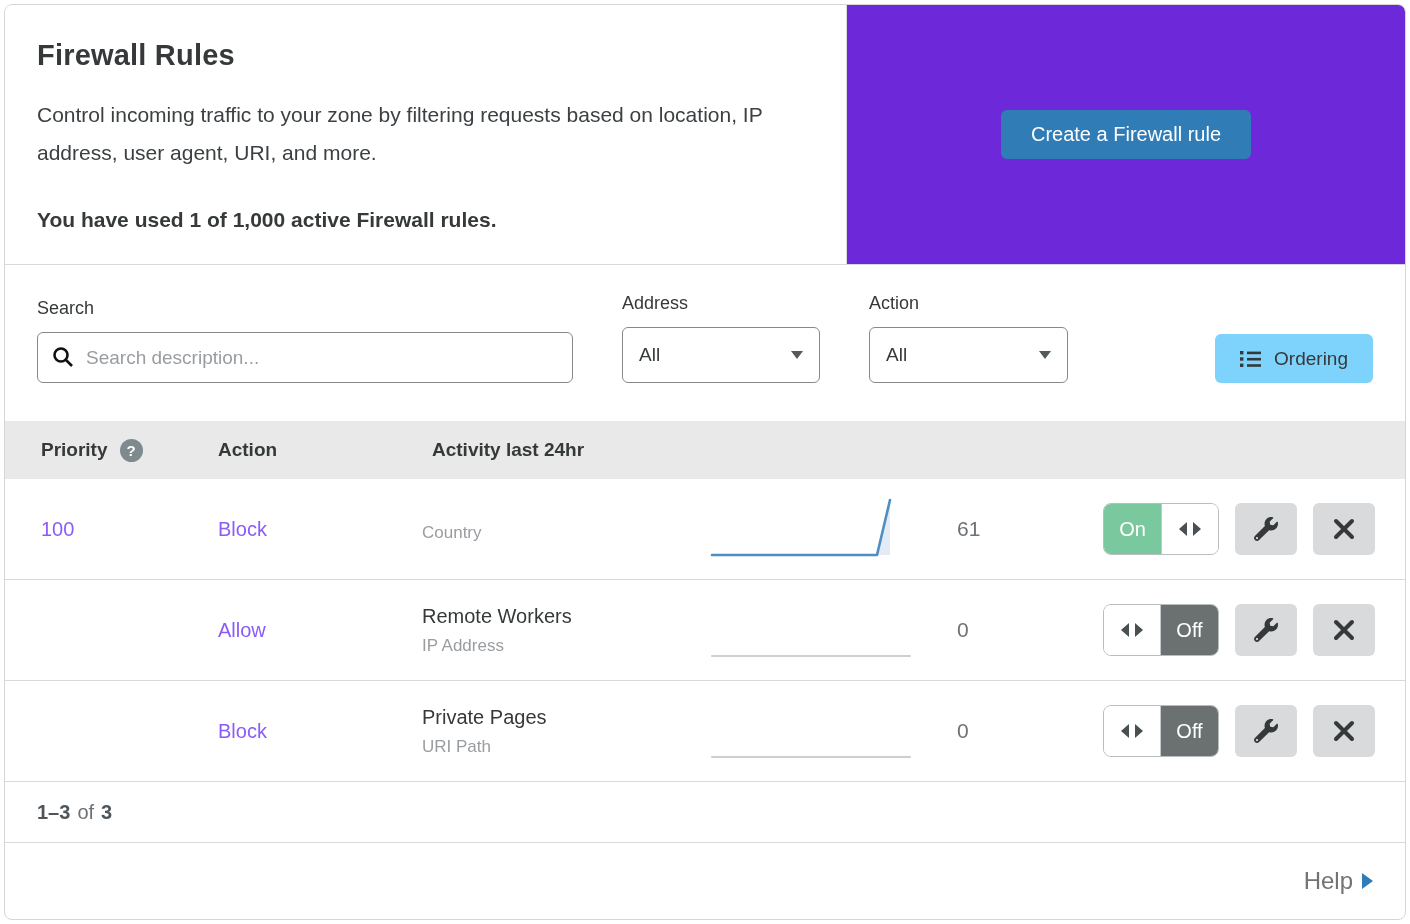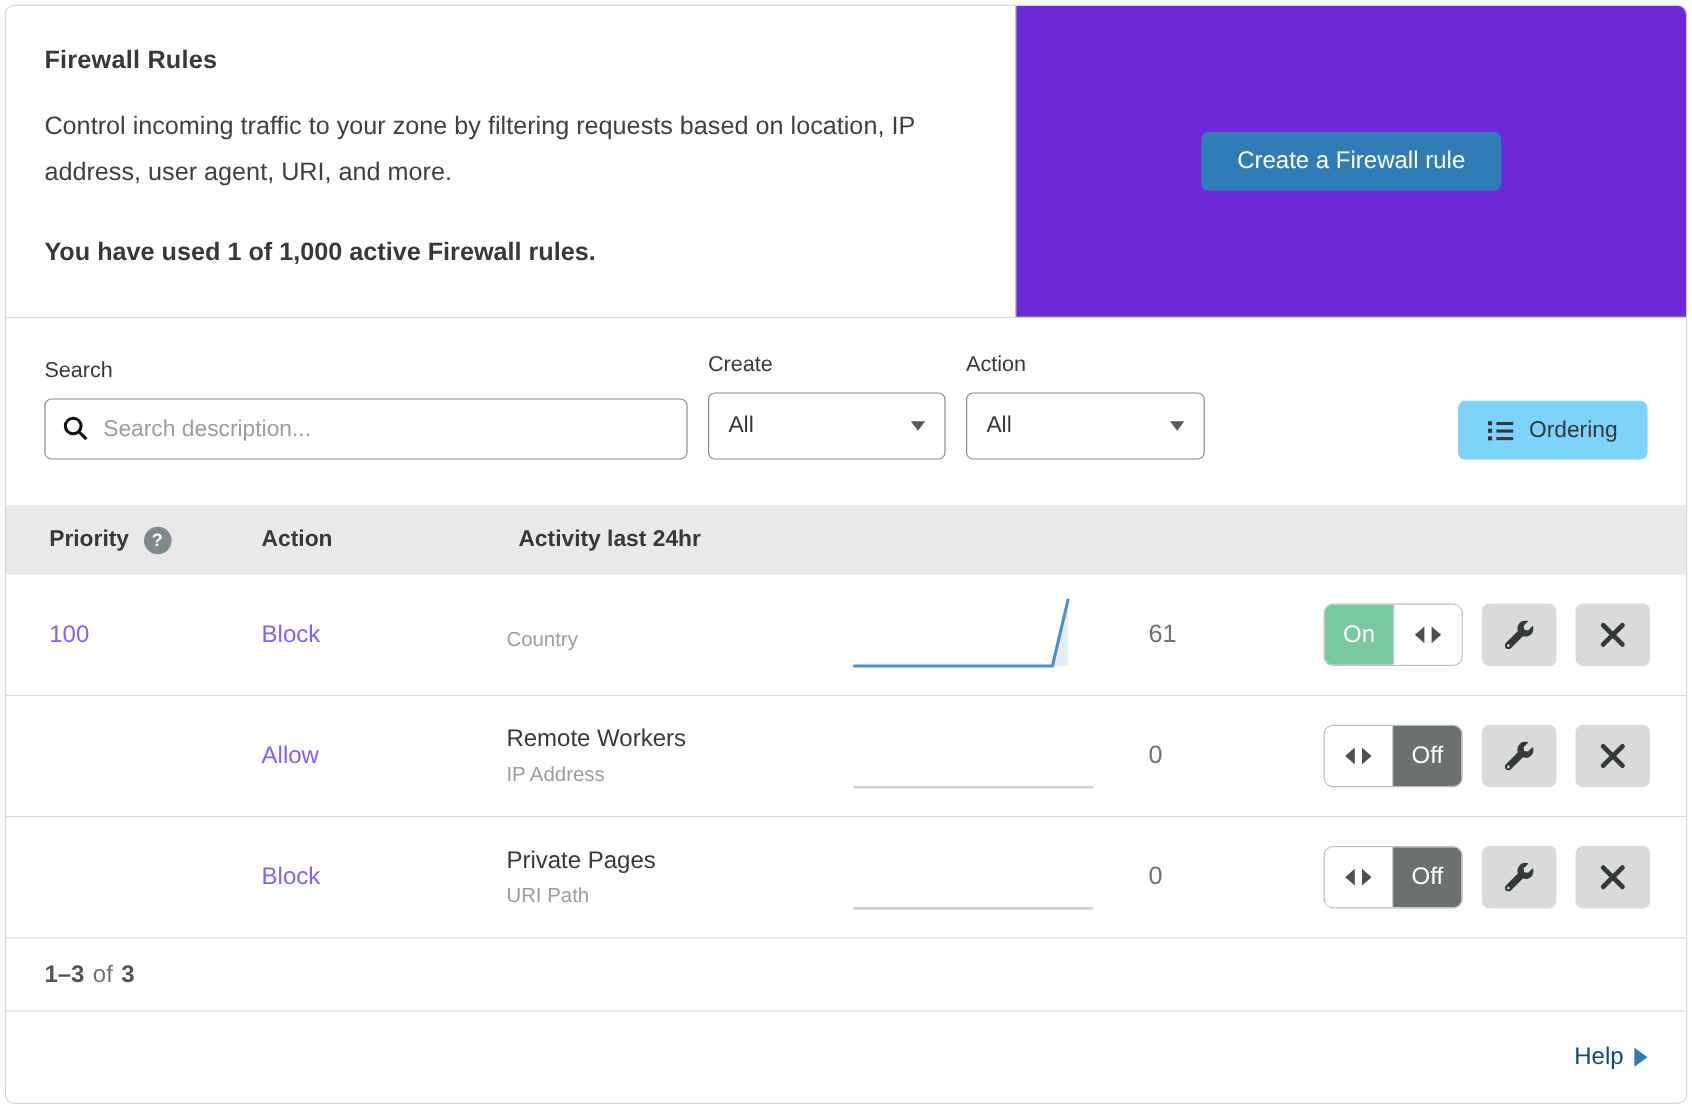--- a/index.html
+++ b/index.html
@@ -3,27 +3,27 @@
 <meta charset="utf-8">
 <style>
   * { margin:0; padding:0; box-sizing:border-box; }
   html,body { width:1410px; height:924px; background:#fff; font-family:"Liberation Sans", sans-serif; color:#36393a; }
   .card { position:absolute; left:4px; top:4px; width:1402px; height:916px; border:1px solid #d6d6d6; border-radius:8px; overflow:hidden; background:#fff; display:flex; flex-direction:column; }
 
   
   .hero { display:flex; height:260px; border-bottom:1px solid #d9d9d9; flex:0 0 auto; }
   .hero-left { width:841px; padding:34px 40px 0 32px; background:#fff; }
   .hero-right { flex:1; background:#6d28d9; border-left:1px solid #d9d9d9; display:flex; align-items:center; justify-content:center; }
-  .page-title { font-size:21px; font-weight:700; letter-spacing:0.2px; }
+  .page-title { font-size:29px; font-weight:700; letter-spacing:0.2px; }
   .page-desc { margin-top:24px; font-size:21px; line-height:38px; color:#3d4042; max-width:770px; }
   .usage-note { margin-top:36px; font-size:21px; font-weight:700; color:#36393a; }
   .btn-primary { background:#2f7cb7; color:#fff; font-size:20px; font-family:inherit; border:none; border-radius:6px; padding:0 30px; height:49px; cursor:pointer; }
 
   
-  .filters { display:flex; align-items:flex-end; padding:28px 32px 38px 32px; flex:0 0 auto; }
+  .filters { display:flex; align-items:flex-end; padding:28px 32px 38px 32px; flex:0 0 auto;gap:32px; }
   .fgroup { display:flex; flex-direction:column; }
   .flabel { font-size:18px; color:#36393a; margin-bottom:13px; }
   .search-wrap { position:relative; width:536px; }
   .search-input { width:100%; height:51px; border:1px solid #878a8c; border-radius:6px; font-size:19px; font-family:inherit; color:#36393a; padding:0 14px 0 48px; outline:none; }
   .search-input::placeholder { color:#9a9da0; }
   .search-icon { position:absolute; left:14px; top:13px; width:24px; height:24px; }
   .select-box { height:56px; border:1px solid #878a8c; border-radius:6px; display:flex; align-items:center; justify-content:space-between; padding:0 16px 0 16px; font-size:19px; color:#36393a; background:#fff; cursor:pointer; }
   .status-box { width:198px; margin-left:17px; }
   .status-box .select-box { width:100%; }
   .action-box { width:199px; margin-left:17px; }
@@ -56,21 +56,21 @@
   .arr-l { width:0; height:0; border-top:7px solid transparent; border-bottom:7px solid transparent; border-right:8px solid #4a4f52; }
   .arr-r { width:0; height:0; border-top:7px solid transparent; border-bottom:7px solid transparent; border-left:8px solid #4a4f52; }
 
   .icon-btn { width:62px; height:52px; background:#d8dadb; border:none; border-radius:6px; display:flex; align-items:center; justify-content:center; cursor:pointer; }
 
   
   .pagination { display:flex; align-items:center; height:61px; padding-left:32px; border-bottom:1px solid #d9d9d9; font-size:20px; color:#6b7175; flex:0 0 auto; }
   .pg-b { font-weight:700; color:#4e565c; }
   .pg-of { margin:0 7px; }
   .footer { flex:1; display:flex; align-items:center; justify-content:flex-end; padding-right:32px; }
-  .help-link { display:flex; align-items:center; gap:9px; color:#0c4a6e; font-size:20px; cursor:pointer; text-decoration:none; }
+  .help-link { display:flex; align-items:center; gap:9px; color:#737373; font-size:24px; cursor:pointer; text-decoration:none; }
   .help-arrow { width:0; height:0; border-top:8px solid transparent; border-bottom:8px solid transparent; border-left:11px solid #2f7cb7; }
 </style>
 </head>
 <body>
 
 <div class="card">
 
   <div class="hero">
     <div class="hero-left">
       <div class="page-title">Firewall Rules</div>
@@ -87,21 +87,21 @@
       <div class="flabel">Search</div>
       <div class="search-wrap">
         <svg class="search-icon" viewBox="0 0 24 24" fill="none" stroke="#111" stroke-width="2.6">
           <circle cx="10" cy="10" r="6.5"></circle>
           <line x1="15" y1="15" x2="21" y2="21"></line>
         </svg>
         <input class="search-input" value="" placeholder="Search description..." style="">
       </div>
     </div>
     <div class="fgroup status-box">
-      <div class="flabel">Create</div>
+      <div class="flabel">Address</div>
       <div class="select-box">
         <span>All</span>
         <span class="caret"></span>
       </div>
     </div>
     <div class="fgroup action-box">
       <div class="flabel">Action</div>
       <div class="select-box">
         <span>All</span>
         <span class="caret"></span>

